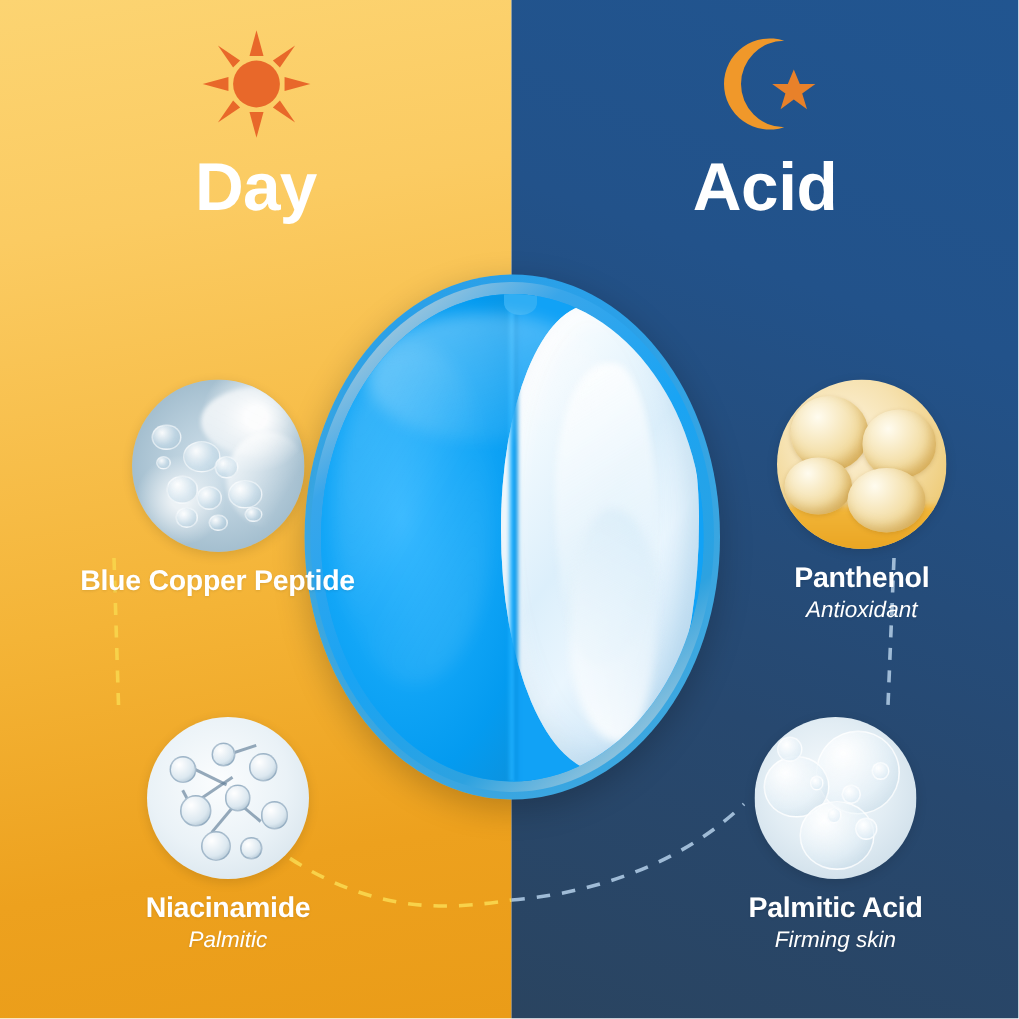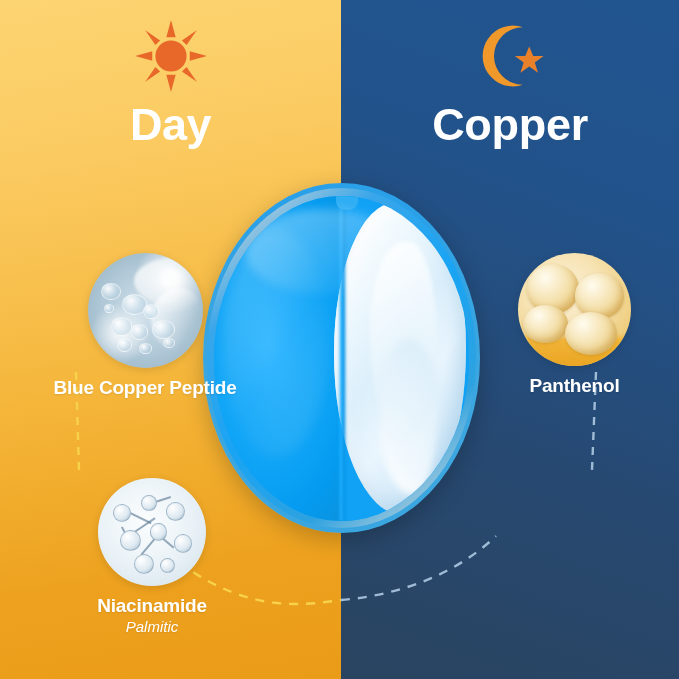--- a/index.html
+++ b/index.html
@@ -189,21 +189,21 @@
     <div class="header-title">Day</div>
   </div>
 
   <div class="header night">
     <div class="icon-wrap">
       <svg width="80" height="80" viewBox="0 0 100 100" aria-hidden="true">
         <path d="M66 14 A38 38 0 1 0 66 86 A30 30 0 1 1 66 14 Z" fill="#F0982A"></path>
         <polygon points="74,38 79,50 92,50 81,58 85,71 74,63 63,71 67,58 56,50 69,50" fill="#E8812A"></polygon>
       </svg>
     </div>
-    <div class="header-title">Copper</div>
+    <div class="header-title">Acid</div>
   </div>
 
   <div id="jar">
     <div class="jar-outer"></div>
     <div class="jar-rim"></div>
     <div class="jar-inner">
       <div class="gel"></div>
       <div class="cream">
         <div class="cream-blob"></div>
         <div class="cream-swirl"></div>
@@ -269,16 +269,34 @@
     <div class="ing-circle">
       <div class="tex-oil">
         <div class="pool"></div>
         <div class="cap" style="left:8%;top:10%;width:46%;height:44%;"></div>
         <div class="cap" style="left:50%;top:18%;width:44%;height:40%;"></div>
         <div class="cap" style="left:4%;top:46%;width:40%;height:34%;"></div>
         <div class="cap" style="left:42%;top:52%;width:46%;height:38%;"></div>
       </div>
     </div>
     <div class="ing-name">Panthenol</div>
-  </div>
-
+    <div class="ing-sub">Antioxidant</div>
+  </div>
+
+  <div class="ing" id="ing-pal">
+    <div class="ing-circle">
+      <div class="tex-bub">
+        <div class="big" style="left:38%;top:8%;width:52%;height:52%;"></div>
+        <div class="big" style="left:6%;top:24%;width:40%;height:38%;"></div>
+        <div class="big" style="left:28%;top:52%;width:46%;height:42%;"></div>
+        <div class="small" style="left:14%;top:12%;width:16%;height:16%;"></div>
+        <div class="small" style="left:54%;top:42%;width:12%;height:12%;"></div>
+        <div class="small" style="left:44%;top:56%;width:10%;height:10%;"></div>
+        <div class="small" style="left:62%;top:62%;width:14%;height:14%;"></div>
+        <div class="small" style="left:34%;top:36%;width:9%;height:9%;"></div>
+        <div class="small" style="left:72%;top:28%;width:11%;height:11%;"></div>
+      </div>
+    </div>
+    <div class="ing-name">Palmitic Acid</div>
+    <div class="ing-sub">Firming skin</div>
+  </div>
 
 </div>
 
 </body></html>

